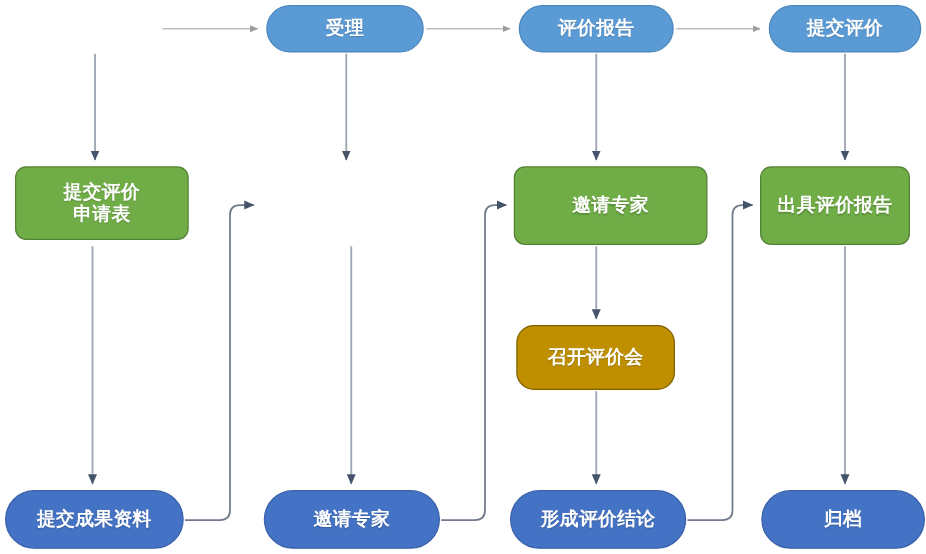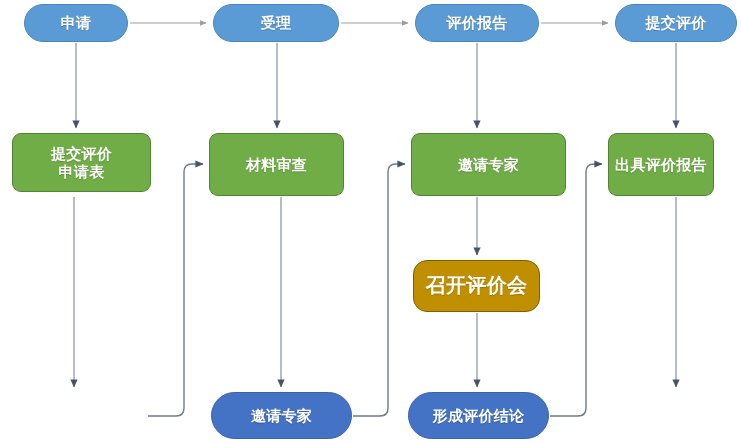--- a/index.html
+++ b/index.html
@@ -61,21 +61,21 @@
     border: 1px solid #548235;
     border-radius: 9px;
     font-size: 15px;
     text-shadow: 0 1px 1px rgba(0,0,0,0.18);
   }
   
   .node.box-orange {
     background: #BF8F00;
     border: 1px solid #7F6000;
     border-radius: 14px;
-    font-size: 20px;
+    font-size: 15px;
     text-shadow: 0 1px 1px rgba(0,0,0,0.20);
   }
 </style>
 </head>
 <body>
 
 <div id="canvas">
 
   <svg class="edges" viewBox="0 0 741 443" xmlns="http://www.w3.org/2000/svg">
     <defs>
@@ -130,29 +130,29 @@
       <path d="M148,416 L176,416 Q184,416 184,408 L184,172 Q184,164 192,164 L203,164" fill="none" stroke="#707A8A" stroke-width="1.4" marker-end="url(#ah-dark)"></path>
     </g>
     <g>
       <path d="M353,416 L380,416 Q388,416 388,408 L388,172 Q388,164 396,164 L405,164" fill="none" stroke="#707A8A" stroke-width="1.4" marker-end="url(#ah-dark)"></path>
     </g>
     <g>
       <path d="M550,416 L578,416 Q586,416 586,408 L586,172 Q586,164 594,164 L602,164" fill="none" stroke="#707A8A" stroke-width="1.4" marker-end="url(#ah-dark)"></path>
     </g>
   </svg>
 
-  <div class="node pill-light" style="left:24px;  top:4px;   width:104px; height:38px;">申请</div>
   <div class="node pill-light" style="left:213px; top:4px;   width:126px; height:38px;">受理</div>
   <div class="node pill-light" style="left:415px; top:4px;   width:124px; height:38px;">评价报告</div>
   <div class="node pill-light" style="left:615px; top:4px;   width:122px; height:38px;">提交评价</div>
 
   <div class="node box-green" style="left:12px;   top:133px; width:139px; height:59px;">提交评价
 申请表</div>
-  <div class="node box-green" style="left:209px; top:133px; width:135px; height:63px;">材料审查</div>
   <div class="node box-green" style="left:411px; top:133px; width:155px; height:63px;">邀请专家</div>
-  <div class="node box-green" style="left:608px; top:133px; width:106px; height:63px;">出具评价报告</div>
+  <div class="node box-green" style="left:608px; top:133px; width:120px; height:63px;">出具评价报告</div>
 
   <div class="node box-orange" style="left:413px; top:260px; width:127px; height:52px;">召开评价会</div>
 
+  <div class="node pill-dark" style="left:4px;   top:392px; width:143px; height:47px;">提交成果资料</div>
   <div class="node pill-dark" style="left:211px; top:392px; width:141px; height:47px;">邀请专家</div>
   <div class="node pill-dark" style="left:408px; top:392px; width:141px; height:47px;">形成评价结论</div>
+  <div class="node pill-dark" style="left:609px; top:392px; width:131px; height:47px;">归档</div>
 
 </div>
 
 </body></html>

